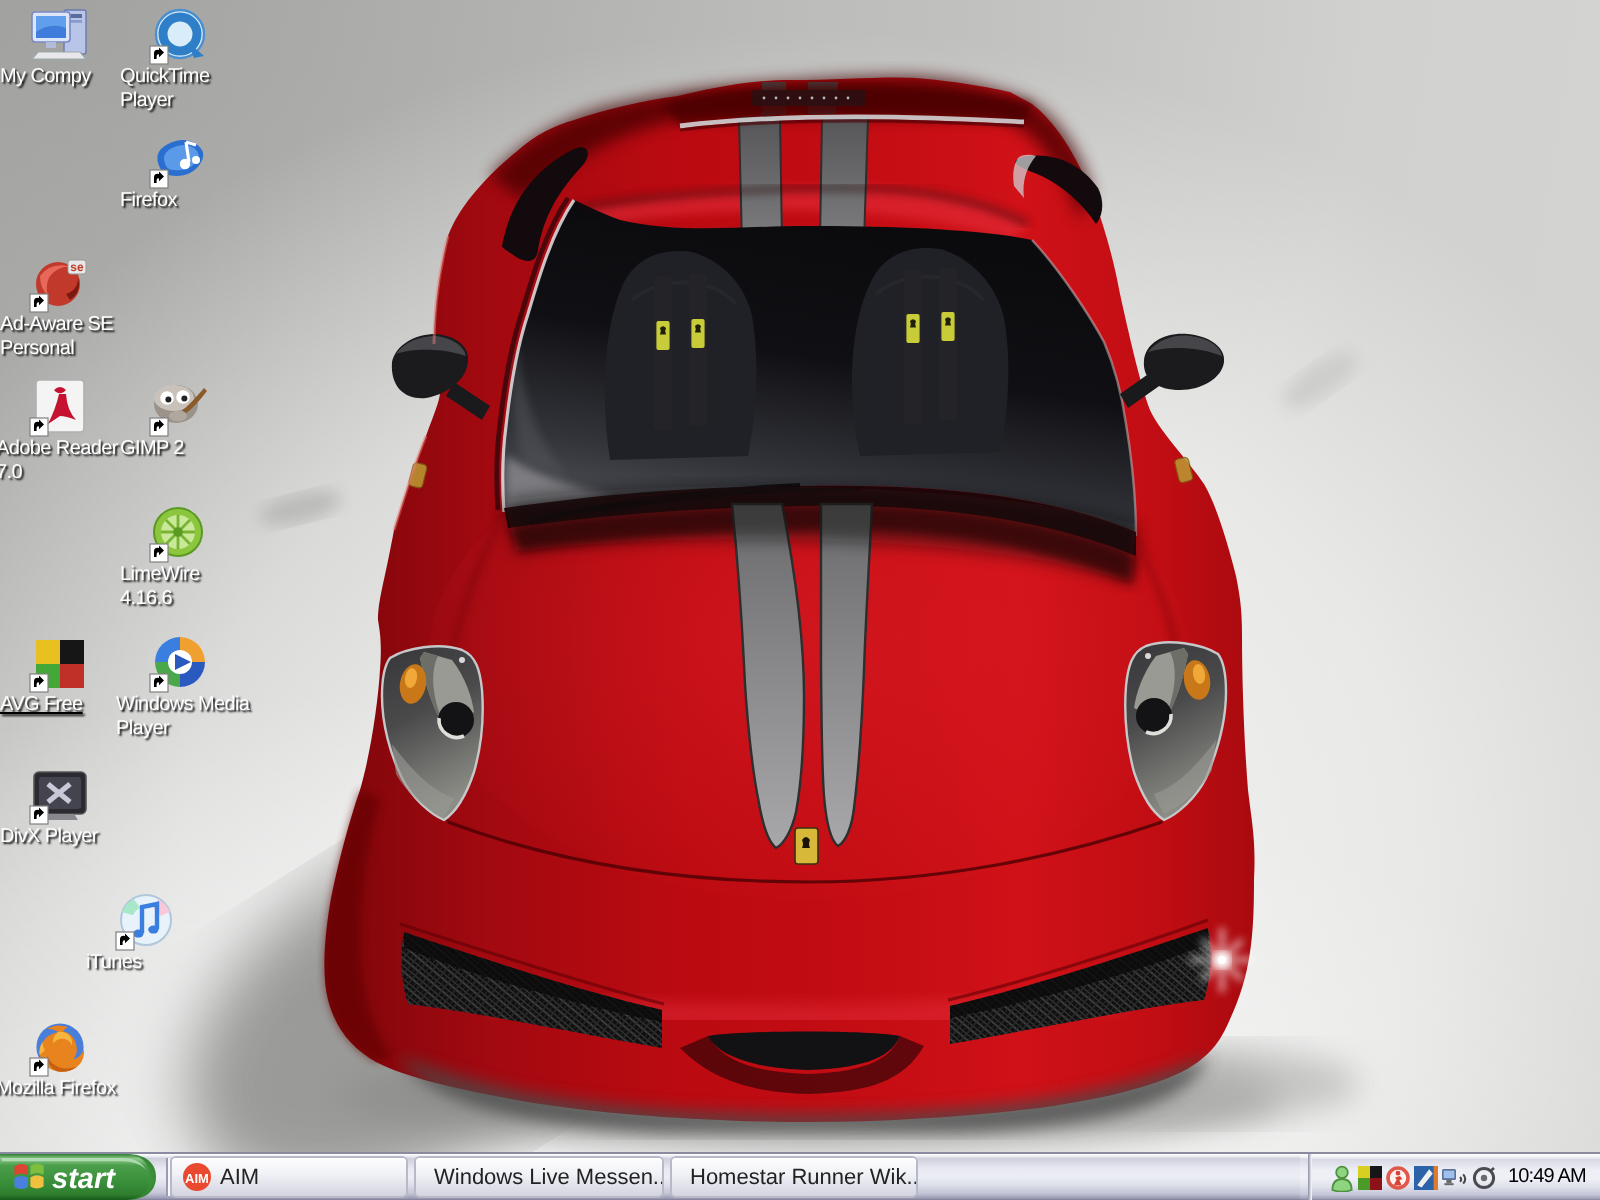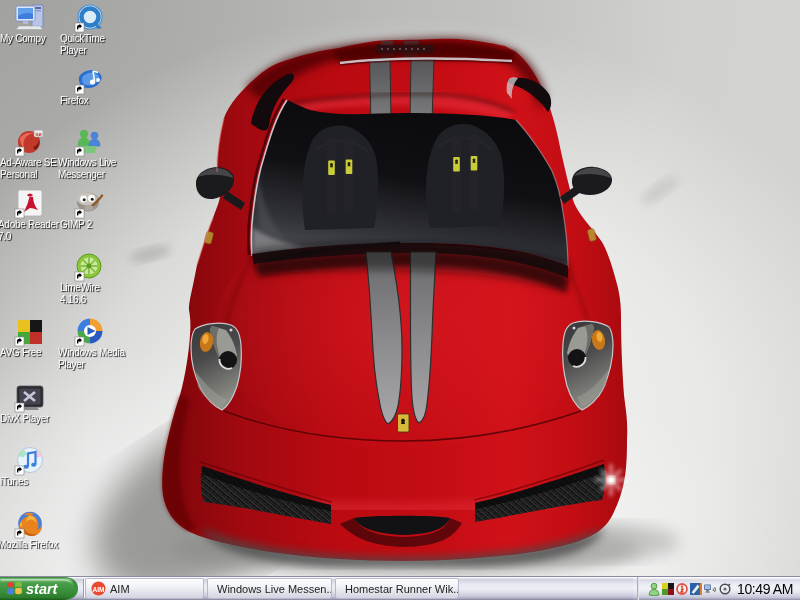--- a/index.html
+++ b/index.html
@@ -22,21 +22,21 @@
 .tbtn{position:absolute;top:2px;height:19px;border-radius:2px;
  background:linear-gradient(#fcfcfe 0%,#f2f3f7 40%,#e2e3eb 70%,#d3d4e0 100%);
  box-shadow:0 0 0 1px #b8b9c8, inset 0 1px 0 #fff;
  font-size:11px;color:#222;display:flex;align-items:center;white-space:nowrap;overflow:hidden;}
 .tbtn .ti{margin:0 4px 0 5px;}
 #tray{position:absolute;right:0;top:0;height:23px;display:flex;align-items:center;
  background:linear-gradient(#ffffff 0%,#f3f3f8 6%,#d8d9e4 12%,#eceef5 34%,#f0f1f7 52%,#e0e2ec 70%,#c6c7d8 88%,#a0a1b8 97%,#82839a 100%);
  padding-left:4px;}
 #tray .sep{width:2px;height:23px;background:linear-gradient(90deg,#8d8ea4,#fff);margin-right:9px;}
 #tray svg{margin-right:2px;}
-#clock{font-size:14px;letter-spacing:-0.4px;color:#000;margin:0 7px 0 4px;white-space:nowrap;}
+#clock{font-size:10px;letter-spacing:-0.4px;color:#000;margin:0 7px 0 4px;white-space:nowrap;}
 #startbtn{position:absolute;left:0;top:0;width:78px;height:23px;}
 </style>
 </head>
 <body>
 <div id="desk">
 <svg id="carsvg" width="800" height="577" viewBox="0 0 800 577">
       <defs>
 <linearGradient id="bodyg" x1="0" y1="0" x2="1" y2="0">
  <stop offset="0" stop-color="#7c060a"></stop>
           <stop offset="0.18" stop-color="#a30910"></stop>
@@ -258,36 +258,20 @@
 <rect x="20" y="4" width="9" height="7" rx="1.4" fill="#e8e8e8" stroke="#999" stroke-width="0.5"></rect>
 <text x="24.5" y="9.6" font-size="6" fill="#c0392b" text-anchor="middle" font-family="Liberation Sans,sans-serif" font-weight="bold">se</text>
 </g>
         <g>
           <rect x="1" y="21" width="9" height="9" fill="#fff" stroke="#808080" stroke-width="0.6"></rect>
           <path d="M3,27.5 L3,24.5 Q3.2,22.6 5.5,23 L5.5,21.8 L8,24.2 L5.5,26.6 L5.5,25.2 Q4.3,25 4.3,26.2 L4.3,27.5 Z" fill="#000"></path>
         </g>
       </svg>
 <div class="lbl">Ad-Aware SE<br>Personal</div>
     </div>
-<div class="icon" style="left:58px;top:126px;width:64px;">
-<svg width="32" height="31" viewBox="0 0 32 31">
-        <g>
-<circle cx="10" cy="8" r="4.2" fill="#58b858"></circle>
-<path d="M3.5,20 Q3.5,11.5 10,11.5 Q16.5,11.5 16.5,20 Z" fill="#58b858"></path>
-<circle cx="20.5" cy="9.5" r="3.8" fill="#4a84d8"></circle>
-<path d="M14.5,20.5 Q14.5,12.8 20.5,12.8 Q26.5,12.8 26.5,20.5 Z" fill="#4a84d8"></path>
-<path d="M8,20 L23,20 L21,27 L10,27 Z" fill="#77c877" opacity="0.9"></path>
-</g>
-        <g>
-          <rect x="1" y="21" width="9" height="9" fill="#fff" stroke="#808080" stroke-width="0.6"></rect>
-          <path d="M3,27.5 L3,24.5 Q3.2,22.6 5.5,23 L5.5,21.8 L8,24.2 L5.5,26.6 L5.5,25.2 Q4.3,25 4.3,26.2 L4.3,27.5 Z" fill="#000"></path>
-        </g>
-      </svg>
-<div class="lbl">Windows Live<br>Messenger</div>
-    </div>
 <div class="icon" style="left:-2px;top:188px;width:64px;">
 <svg width="32" height="31" viewBox="0 0 32 31">
         <g>
 <rect x="4" y="2" width="24" height="26" rx="2" fill="#f4f4f4" stroke="#b0b0b0" stroke-width="0.8"></rect>
 <path d="M10,24 Q14,16 15.5,9 L19,9 Q19.5,17 24,22 Q19,20 16,20 Q13,22 10,24 Z" fill="#c41230"></path>
 <path d="M13,7 Q16,4 19,7 Q17.5,9 16,8.5 Q14.5,9 13,7 Z" fill="#c41230"></path>
 </g>
         <g>
           <rect x="1" y="21" width="9" height="9" fill="#fff" stroke="#808080" stroke-width="0.6"></rect>
           <path d="M3,27.5 L3,24.5 Q3.2,22.6 5.5,23 L5.5,21.8 L8,24.2 L5.5,26.6 L5.5,25.2 Q4.3,25 4.3,26.2 L4.3,27.5 Z" fill="#000"></path>
@@ -324,21 +308,21 @@
 </g>
 <circle cx="15" cy="15" r="2.4" fill="#5a9a20"></circle>
 </g>
         <g>
           <rect x="1" y="21" width="9" height="9" fill="#fff" stroke="#808080" stroke-width="0.6"></rect>
           <path d="M3,27.5 L3,24.5 Q3.2,22.6 5.5,23 L5.5,21.8 L8,24.2 L5.5,26.6 L5.5,25.2 Q4.3,25 4.3,26.2 L4.3,27.5 Z" fill="#000"></path>
         </g>
       </svg>
 <div class="lbl">LimeWire<br>4.16.6</div>
     </div>
-<div class="icon" style="left:0px;top:316px;width:60px;">
+<div class="icon" style="left:0px;top:316px;width:60px;text-decoration:underline;">
 <svg width="32" height="31" viewBox="0 0 32 31">
         <g>
 <rect x="4" y="4" width="12" height="12" fill="#e8c020"></rect>
 <rect x="16" y="4" width="12" height="12" fill="#161616"></rect>
 <rect x="4" y="16" width="12" height="12" fill="#44a838"></rect>
 <rect x="16" y="16" width="12" height="12" fill="#c03028"></rect>
 </g>
         <g>
           <rect x="1" y="21" width="9" height="9" fill="#fff" stroke="#808080" stroke-width="0.6"></rect>
           <path d="M3,27.5 L3,24.5 Q3.2,22.6 5.5,23 L5.5,21.8 L8,24.2 L5.5,26.6 L5.5,25.2 Q4.3,25 4.3,26.2 L4.3,27.5 Z" fill="#000"></path>
@@ -372,21 +356,21 @@
 <path d="M10,10 L21,19 M21,10 L10,19" stroke="#c8c8d8" stroke-width="2.6"></path>
 <path d="M9,25 L23,25 L25,28 L7,28 Z" fill="#88888f"></path>
 </g>
         <g>
           <rect x="1" y="21" width="9" height="9" fill="#fff" stroke="#808080" stroke-width="0.6"></rect>
           <path d="M3,27.5 L3,24.5 Q3.2,22.6 5.5,23 L5.5,21.8 L8,24.2 L5.5,26.6 L5.5,25.2 Q4.3,25 4.3,26.2 L4.3,27.5 Z" fill="#000"></path>
         </g>
       </svg>
 <div class="lbl">DivX Player</div>
     </div>
-<div class="icon" style="left:0px;top:445px;width:60px;">
+<div class="icon" style="left:0px;top:445px;width:60px;padding-left:43px;">
 <svg width="32" height="31" viewBox="0 0 32 31">
         <g>
 <circle cx="16" cy="15" r="12.5" fill="#e8f2fa"></circle>
 <circle cx="16" cy="15" r="12.5" fill="none" stroke="#b0c8dc" stroke-width="1"></circle>
 <path d="M4,11 A12.5,12.5 0 0 1 10,4.6 L13,9 A7,7 0 0 0 9.5,12.6 Z" fill="#a8e8c8"></path>
 <path d="M22,4.8 A12.5,12.5 0 0 1 28,11 L23,13 A7,7 0 0 0 19.5,9 Z" fill="#f8c8d8"></path>
 <path d="M14,21.5 L14,8.5 L21.5,7 L21.5,19.5" stroke="#3a7ee0" stroke-width="2.2" fill="none"></path>
 <ellipse cx="12.2" cy="21.8" rx="2.6" ry="2" fill="#3a7ee0"></ellipse>
 <ellipse cx="19.7" cy="19.8" rx="2.6" ry="2" fill="#3a7ee0"></ellipse>
 </g>

